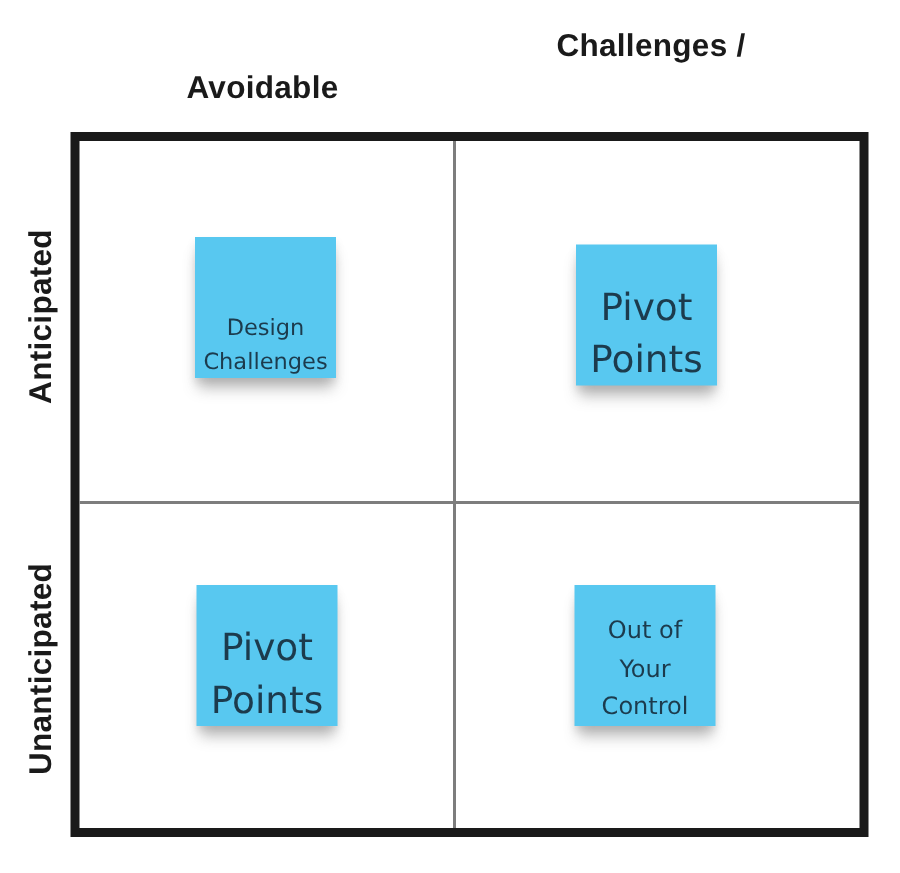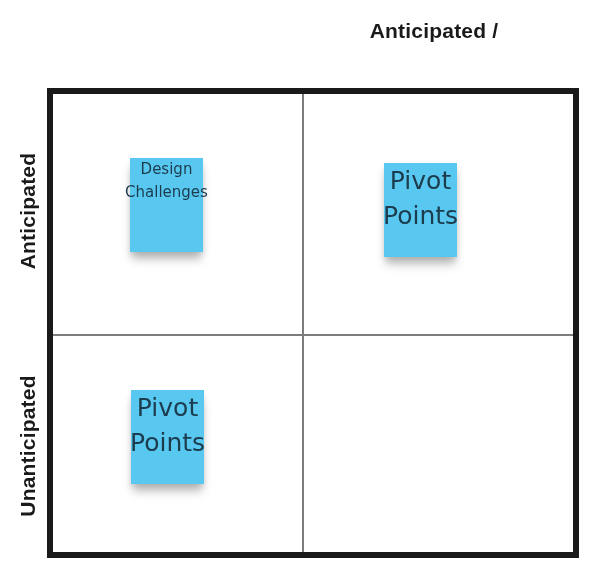--- a/index.html
+++ b/index.html
@@ -53,46 +53,47 @@
     border: 6px solid #1a1a1a;
     background: #ffffff;
   }
   .divider { position: absolute; background: #7d7d7d; }
   .divider--v { left: 249px; top: 0; width: 2px; height: 458px; }
   .divider--h { left: 0; top: 240px; width: 520px; height: 2px; }
 
   
   .note {
     position: absolute;
-    width: 73px;
+    width: 94px;
     height: 94px;
     background: #58c8f0;
     display: flex;
-    align-items: flex-start;
+    align-items: flex-end;
     justify-content: center;
     text-align: center;
     color: #1c3b4d;
     font-family: "DejaVu Sans", "Liberation Sans", sans-serif;
     box-shadow: 0 9px 9px -2px rgba(90, 90, 90, 0.40),
                 0 3px 5px rgba(120, 120, 120, 0.18);
   }
   .note-text { white-space: pre-line; }
   .note--tl { left: 130px; top: 158px; font-size: 15px; line-height: 1.5; }
   .note--tr { left: 384px; top: 163px; font-size: 25px; line-height: 1.4; }
   .note--bl { left: 131px; top: 390px; font-size: 25px; line-height: 1.4; }
   .note--br { left: 383px; top: 390px; font-size: 16px; line-height: 1.6; }
 </style>
 </head>
 <body>
 
 <div class="canvas">
 
+  <div class="col-header col-header--left">Avoidable</div>
 
   <div class="col-header col-header--right">
-    <div>Anticipated /</div>
+    <div>Challenges /</div>
   </div>
 
   <div class="row-header row-header--top">Anticipated</div>
 
   <div class="row-header row-header--bottom">Unanticipated</div>
 
   <div class="matrix">
     <div class="divider divider--v"></div>
     <div class="divider divider--h"></div>
   </div>
@@ -105,14 +106,19 @@
   <div class="note note--tr">
     <span class="note-text">Pivot
 Points</span>
   </div>
 
   <div class="note note--bl">
     <span class="note-text">Pivot
 Points</span>
   </div>
 
+  <div class="note note--br">
+    <span class="note-text">Out of
+Your
+Control</span>
+  </div>
 
 </div>
 
 </body></html>

